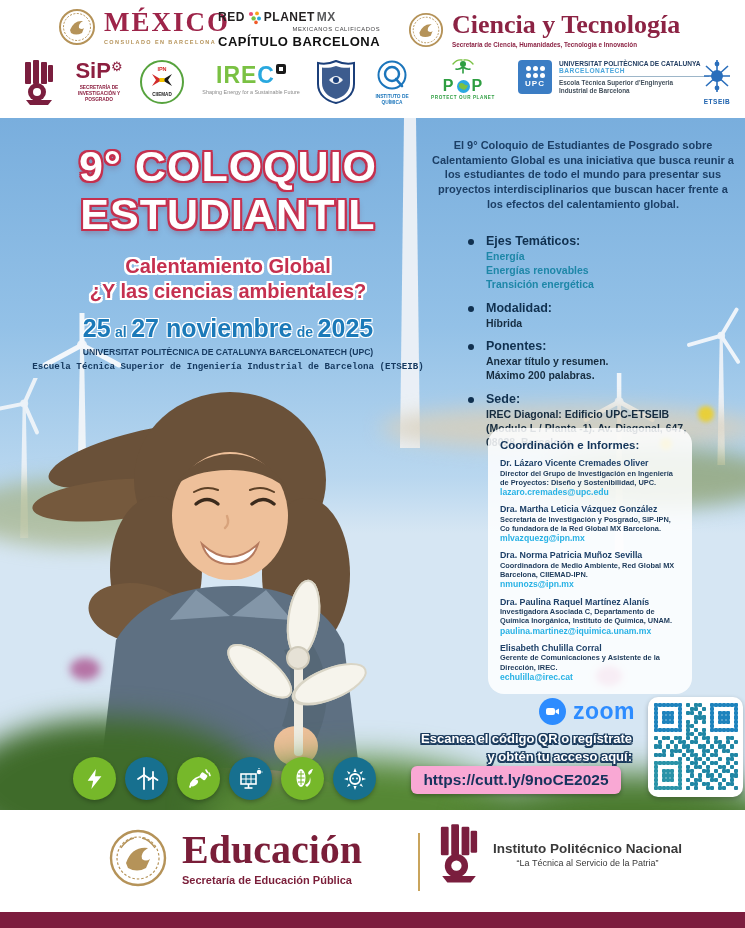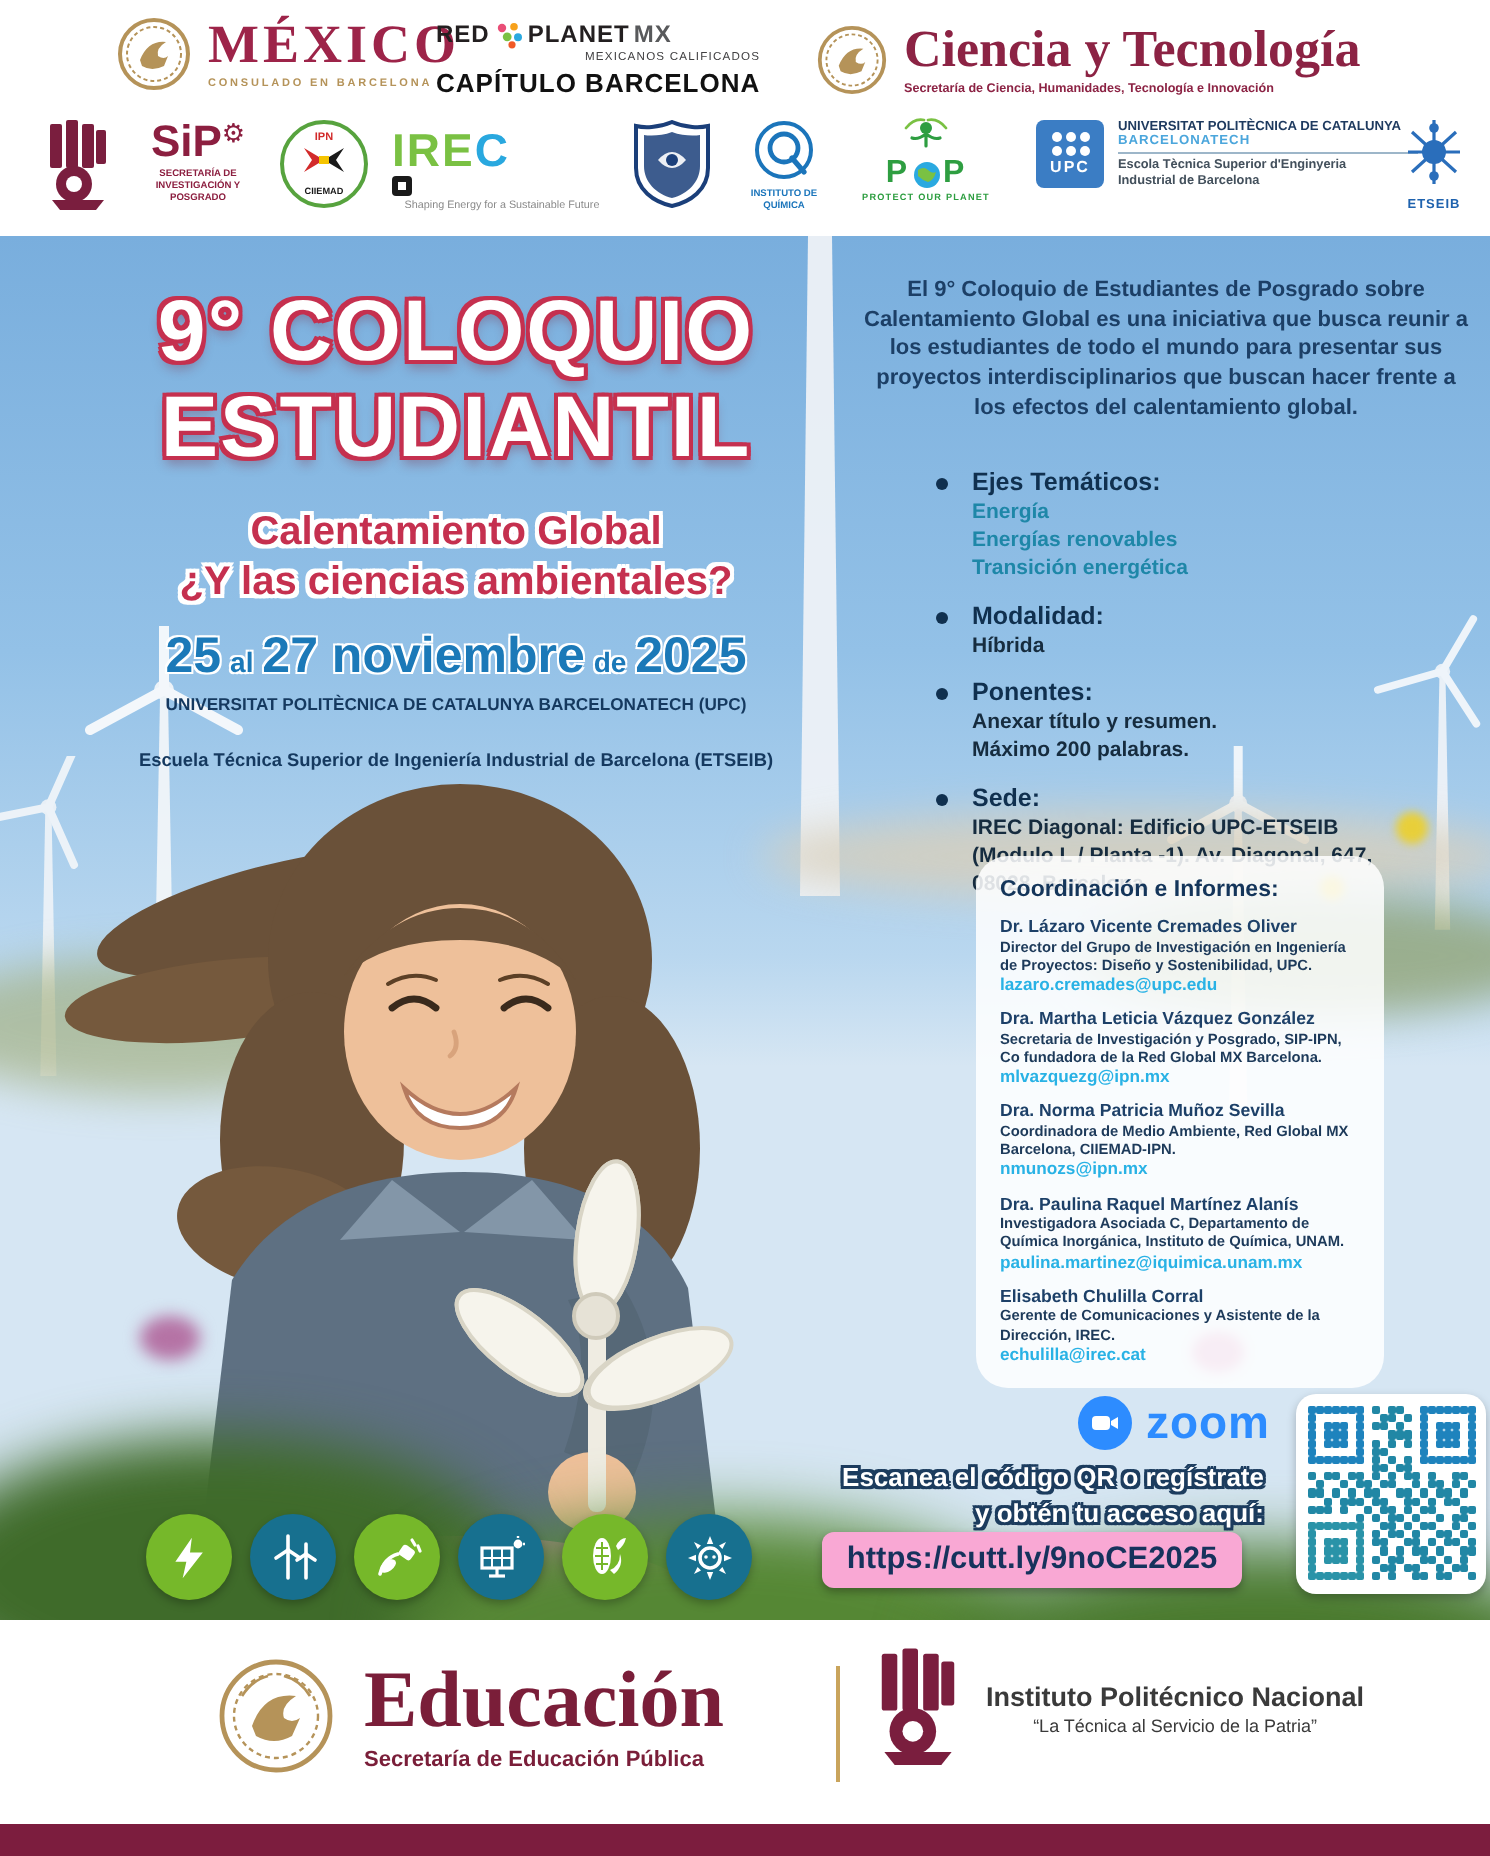--- a/index.html
+++ b/index.html
@@ -168,21 +168,21 @@
       <div style="font-size:5.5px;font-weight:bold;color:#d22b2b;margin-top:4px;">IPN</div>
       <svg width="24" height="16" viewBox="0 0 24 16" style="margin-top:0px;">
         <path d="M2 2 L12 8 L2 14 L6 8 Z" fill="#d22b2b"></path>
         <path d="M22 2 L12 8 L22 14 L18 8 Z" fill="#1a1a1a"></path>
         <rect x="9.5" y="6" width="5" height="4" fill="#f5c400"></rect>
       </svg>
       <div style="font-size:4.6px;font-weight:bold;color:#1a1a1a;">CIIEMAD</div>
     </div>
 
     <div class="abs" style="left:196px;top:64px;width:110px;text-align:center;">
-      <div style="display:flex;align-items:flex-start;justify-content:center;gap:1px;flex-direction:column;">
+      <div style="display:flex;align-items:flex-start;justify-content:center;gap:1px;">
         <span class="irec-word"><span class="irec-green">IRE</span><span class="irec-blue">C</span></span>
         <svg width="10" height="10" viewBox="0 0 10 10">
             <rect x="0" y="0" width="10" height="10" rx="2" fill="#1a1a1a"></rect>
             <rect x="3" y="3" width="4" height="4" fill="#fff"></rect>
           </svg>
       </div>
       <div class="irec-tag">Shaping Energy for a Sustainable Future</div>
     </div>
 
     <svg class="abs" style="left:316px;top:60px;" width="40" height="44" viewBox="0 0 40 44">
@@ -354,21 +354,21 @@
       <div class="subtitle-line">¿Y las ciencias ambientales?</div>
       <div style="height:10px;"></div>
       <div class="date-line">
         <span class="date-big">25</span>
         <span class="date-small">al</span>
         <span class="date-big">27 noviembre</span>
         <span class="date-small">de</span>
         <span class="date-big">2025</span>
       </div>
       <div class="venue1" style="margin-top:4px;">UNIVERSITAT POLITÈCNICA DE CATALUNYA BARCELONATECH (UPC)</div>
-      <div class="venue2" style="margin-top:18px;">Escuela Técnica Superior de Ingeniería Industrial de Barcelona (ETSEIB)</div>
+      <div class="venue2" style="margin-top:4px;font-family:Liberation Mono, monospace;">Escuela Técnica Superior de Ingeniería Industrial de Barcelona (ETSEIB)</div>
     </div>
 
     <div class="abs descr" style="left:432px;top:20px;width:302px;">El 9° Coloquio de Estudiantes de Posgrado sobre Calentamiento Global es una iniciativa que busca reunir a los estudiantes de todo el mundo para presentar sus proyectos interdisciplinarios que buscan hacer frente a los efectos del calentamiento global.</div>
 
     <div class="abs" id="bullets" style="left:468px;top:116px;width:262px;">
         <div class="bullet teal">
           <span class="dot"></span>
           <div>
             <div class="b-title">Ejes Temáticos:</div>
             <div class="b-line">Energía</div>

